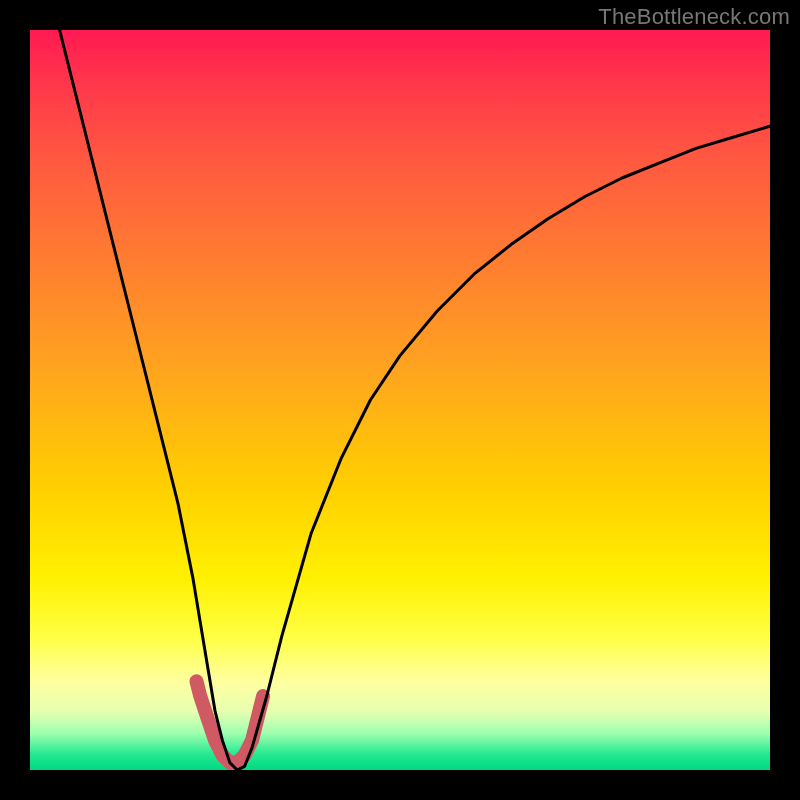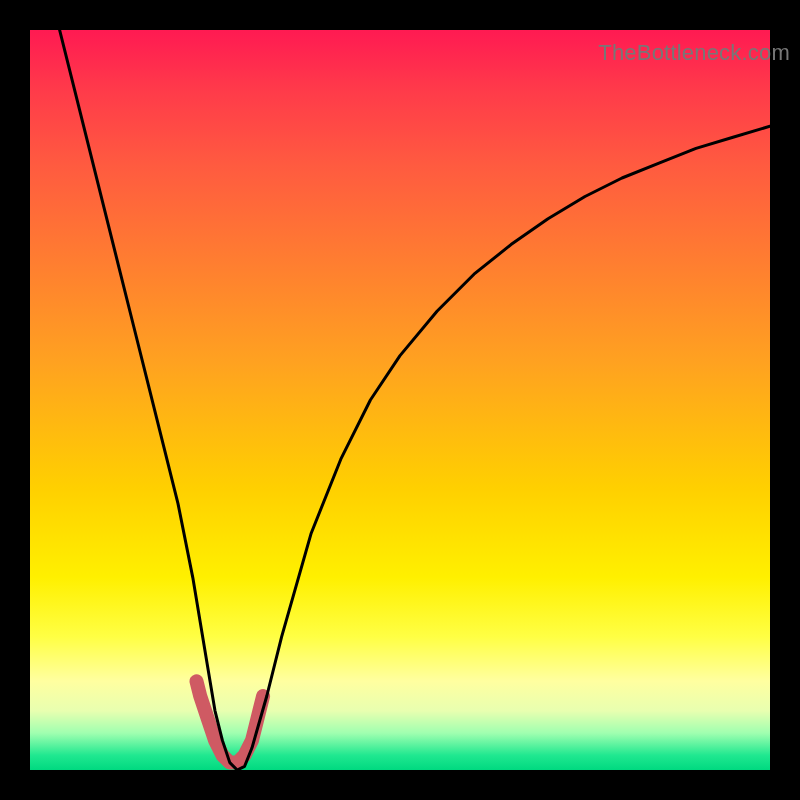--- a/index.html
+++ b/index.html
@@ -35,21 +35,20 @@
   }
   .watermark {
     position: absolute;
     top: 4px;
     right: 10px;
     color: #777;
     font-size: 22px;
     font-weight: 500;
     letter-spacing: 0.2px;
     z-index: 5;
-    margin-top: 36px;
   }
   svg.curve {
     position: absolute;
     left: 0;
     top: 0;
     width: 740px;
     height: 740px;
     z-index: 2;
   }
 </style>

